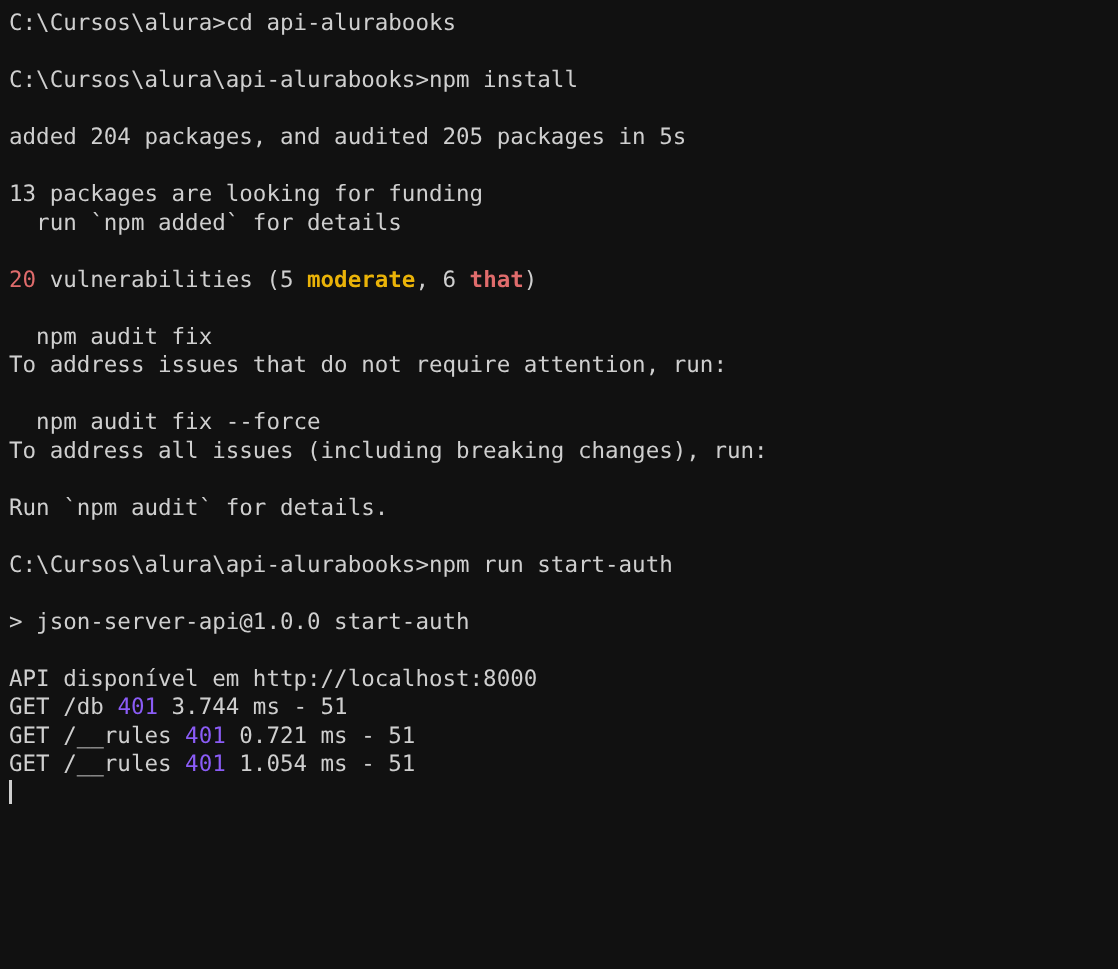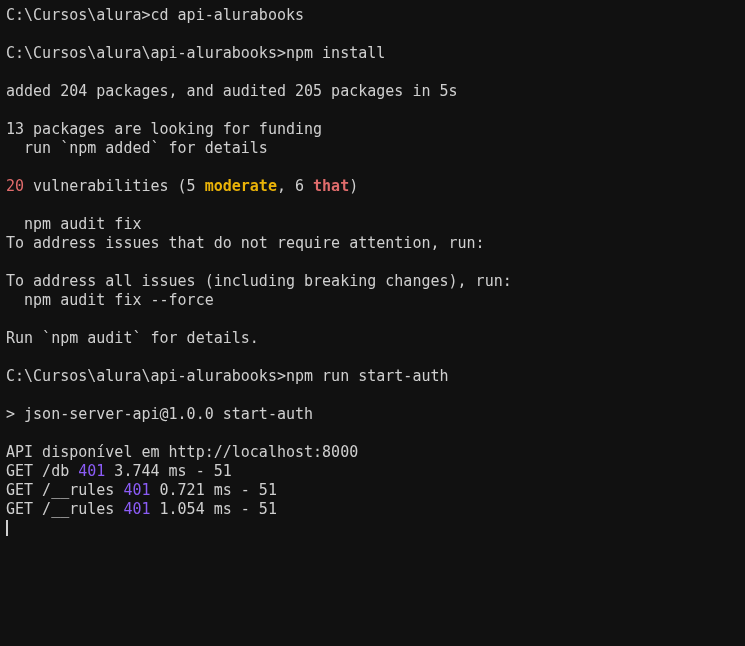--- a/index.html
+++ b/index.html
@@ -57,22 +57,22 @@
       <div class="line"><span class="seg c-default">added 204 packages, and audited 205 packages in 5s</span></div>
       <div class="line blank"> </div>
       <div class="line"><span class="seg c-default">13 packages are looking for funding</span></div>
       <div class="line"><span class="seg c-default">  run `npm added` for details</span></div>
       <div class="line blank"> </div>
       <div class="line"><span class="seg c-red">20</span><span class="seg c-default"> vulnerabilities (5 </span><span class="seg c-yellow-b">moderate</span><span class="seg c-default">, 6 </span><span class="seg c-red-b">that</span><span class="seg c-default">)</span></div>
       <div class="line blank"> </div>
       <div class="line"><span class="seg c-default">  npm audit fix</span></div>
       <div class="line"><span class="seg c-default">To address issues that do not require attention, run:</span></div>
       <div class="line blank"> </div>
+      <div class="line"><span class="seg c-default">  npm audit fix --force</span></div>
       <div class="line"><span class="seg c-default">To address all issues (including breaking changes), run:</span></div>
-      <div class="line"><span class="seg c-default">  npm audit fix --force</span></div>
       <div class="line blank"> </div>
       <div class="line"><span class="seg c-default">Run `npm audit` for details.</span></div>
       <div class="line blank"> </div>
       <div class="line"><span class="seg c-default">C:\Cursos\alura\api-alurabooks&gt;npm run start-auth</span></div>
       <div class="line blank"> </div>
       <div class="line"><span class="seg c-default">&gt; json-server-api@1.0.0 start-auth</span></div>
       <div class="line blank"> </div>
       <div class="line"><span class="seg c-default">API disponível em http://localhost:8000</span></div>
       <div class="line"><span class="seg c-default">GET /db </span><span class="seg c-gold">401</span><span class="seg c-default"> 3.744 ms - 51</span></div>
       <div class="line"><span class="seg c-default">GET /__rules </span><span class="seg c-gold">401</span><span class="seg c-default"> 0.721 ms - 51</span></div>

